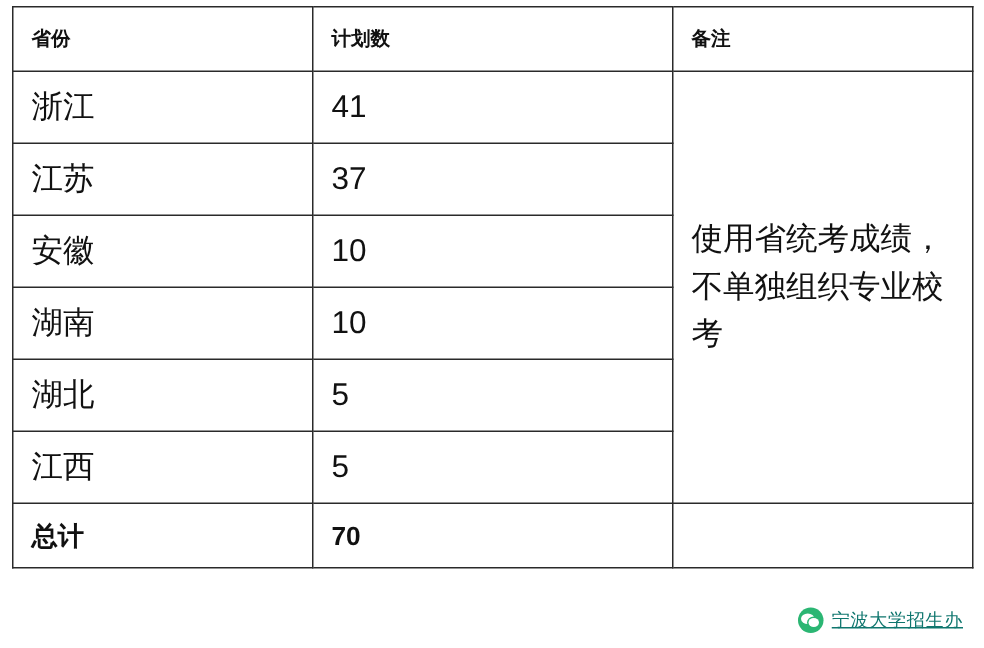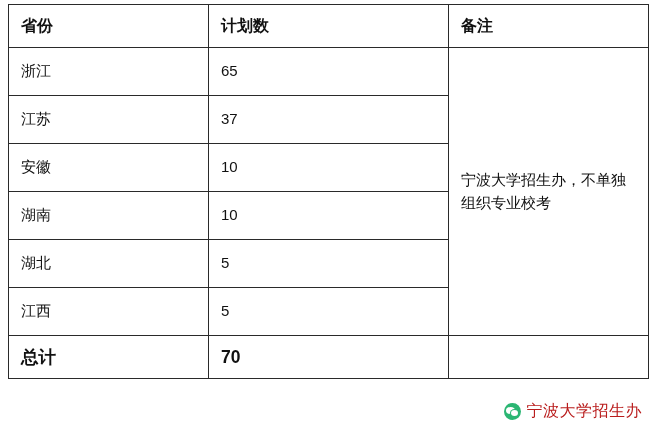--- a/index.html
+++ b/index.html
@@ -29,32 +29,32 @@
   table.plan {
     border-collapse: collapse;
     width: 640px;
     table-layout: fixed;
     background: #fff;
   }
   table.plan td {
     border: 1px solid #2a2a2a;
     padding: 0 12px;
     vertical-align: middle;
-    font-size: 15px;
+    font-size: 21px;
     color: #111;
     line-height: 1.5;
   }
   col.c-prov { width: 200px; }
   col.c-num  { width: 240px; }
   col.c-note { width: 200px; }
 
   tr.head td {
     height: 42px;
     font-weight: bold;
-    font-size: 16px;
+    font-size: 13px;
     margin-top: 24px;
   }
   tr.body td {
     height: 47px;
   }
   tr.total td {
     height: 42px;
     font-weight: bold;
     font-size: 17.5px;
     margin-left: 28px;
@@ -100,24 +100,25 @@
     top: 4px;
   }
   .wechat-mark:after {
     width: 7px;
     height: 6px;
     left: 7px;
     top: 7px;
     box-shadow: 0 0 0 1px #2bb673;
   }
   .badge-text {
-    font-size: 16px;
-    color: #b91c1c;
+    font-size: 12px;
+    color: #0f766e;
     letter-spacing: 0.5px;
     white-space: nowrap;
+    text-decoration: underline;
   }
 </style>
 </head>
 <body>
 
 <div class="page">
 
   <div class="table-wrap">
     <table class="plan">
       <colgroup>
@@ -127,22 +128,22 @@
       </colgroup>
       <tbody>
         <tr class="head">
           <td>省份</td>
           <td>计划数</td>
           <td>备注</td>
         </tr>
 
         <tr class="body">
           <td>浙江</td>
-          <td>65</td>
-          <td class="note-cell" rowspan="6">宁波大学招生办，不单独组织专业校考</td>
+          <td>41</td>
+          <td class="note-cell" rowspan="6">使用省统考成绩，不单独组织专业校考</td>
         </tr>
         <tr class="body">
           <td>江苏</td>
           <td>37</td>
         </tr>
         <tr class="body">
           <td>安徽</td>
           <td>10</td>
         </tr>
         <tr class="body">

